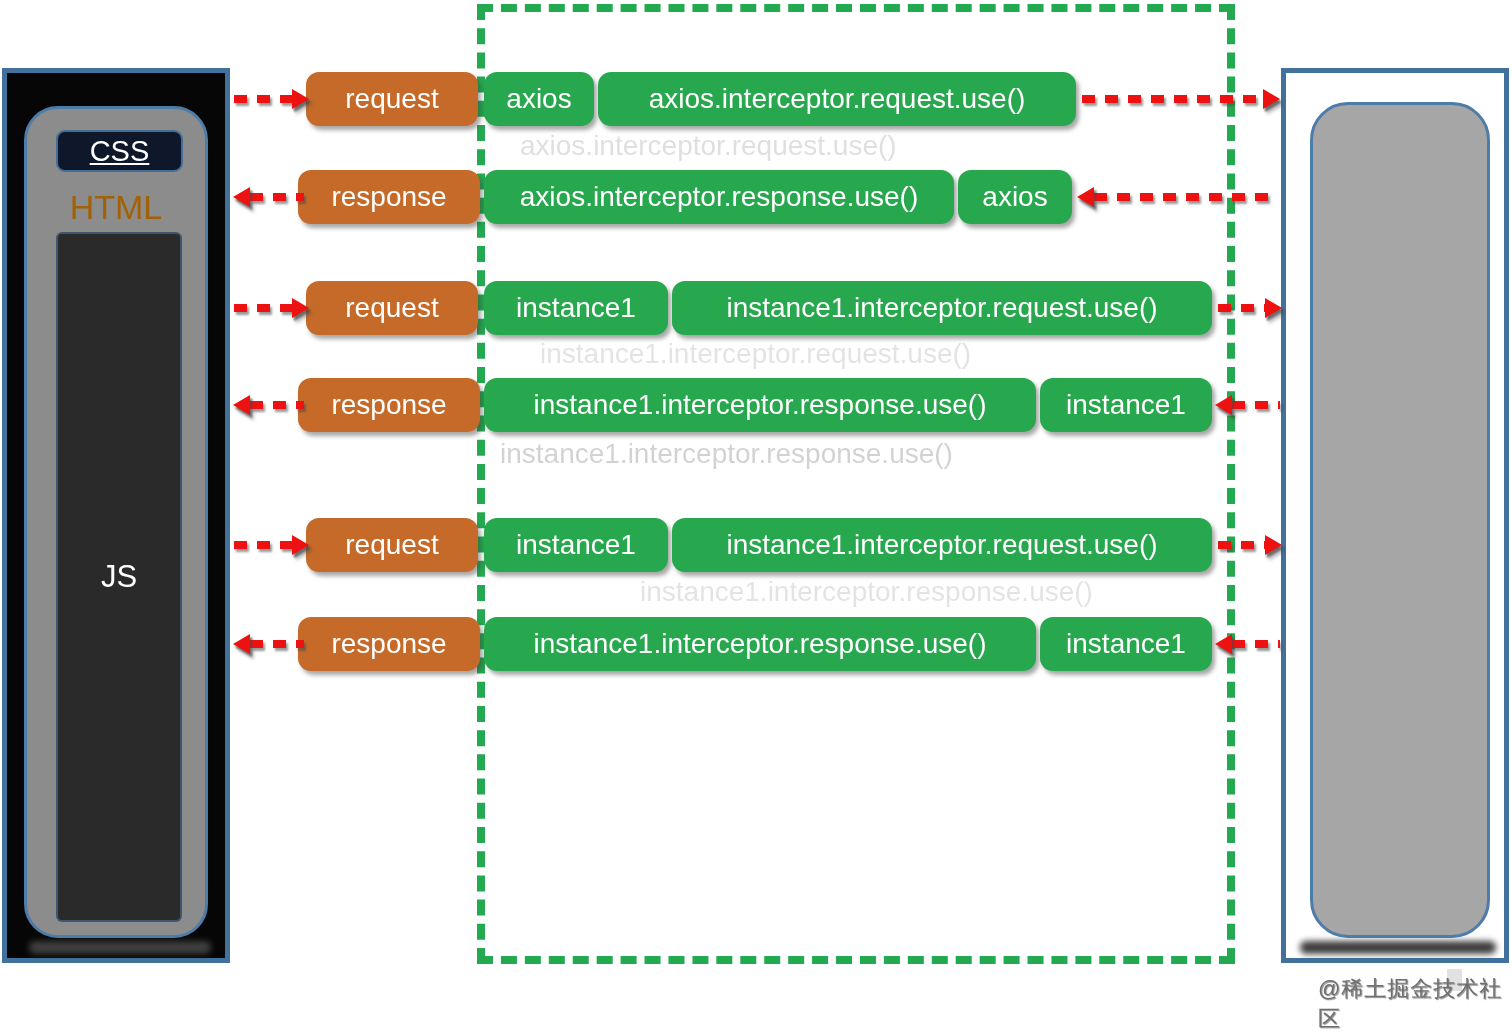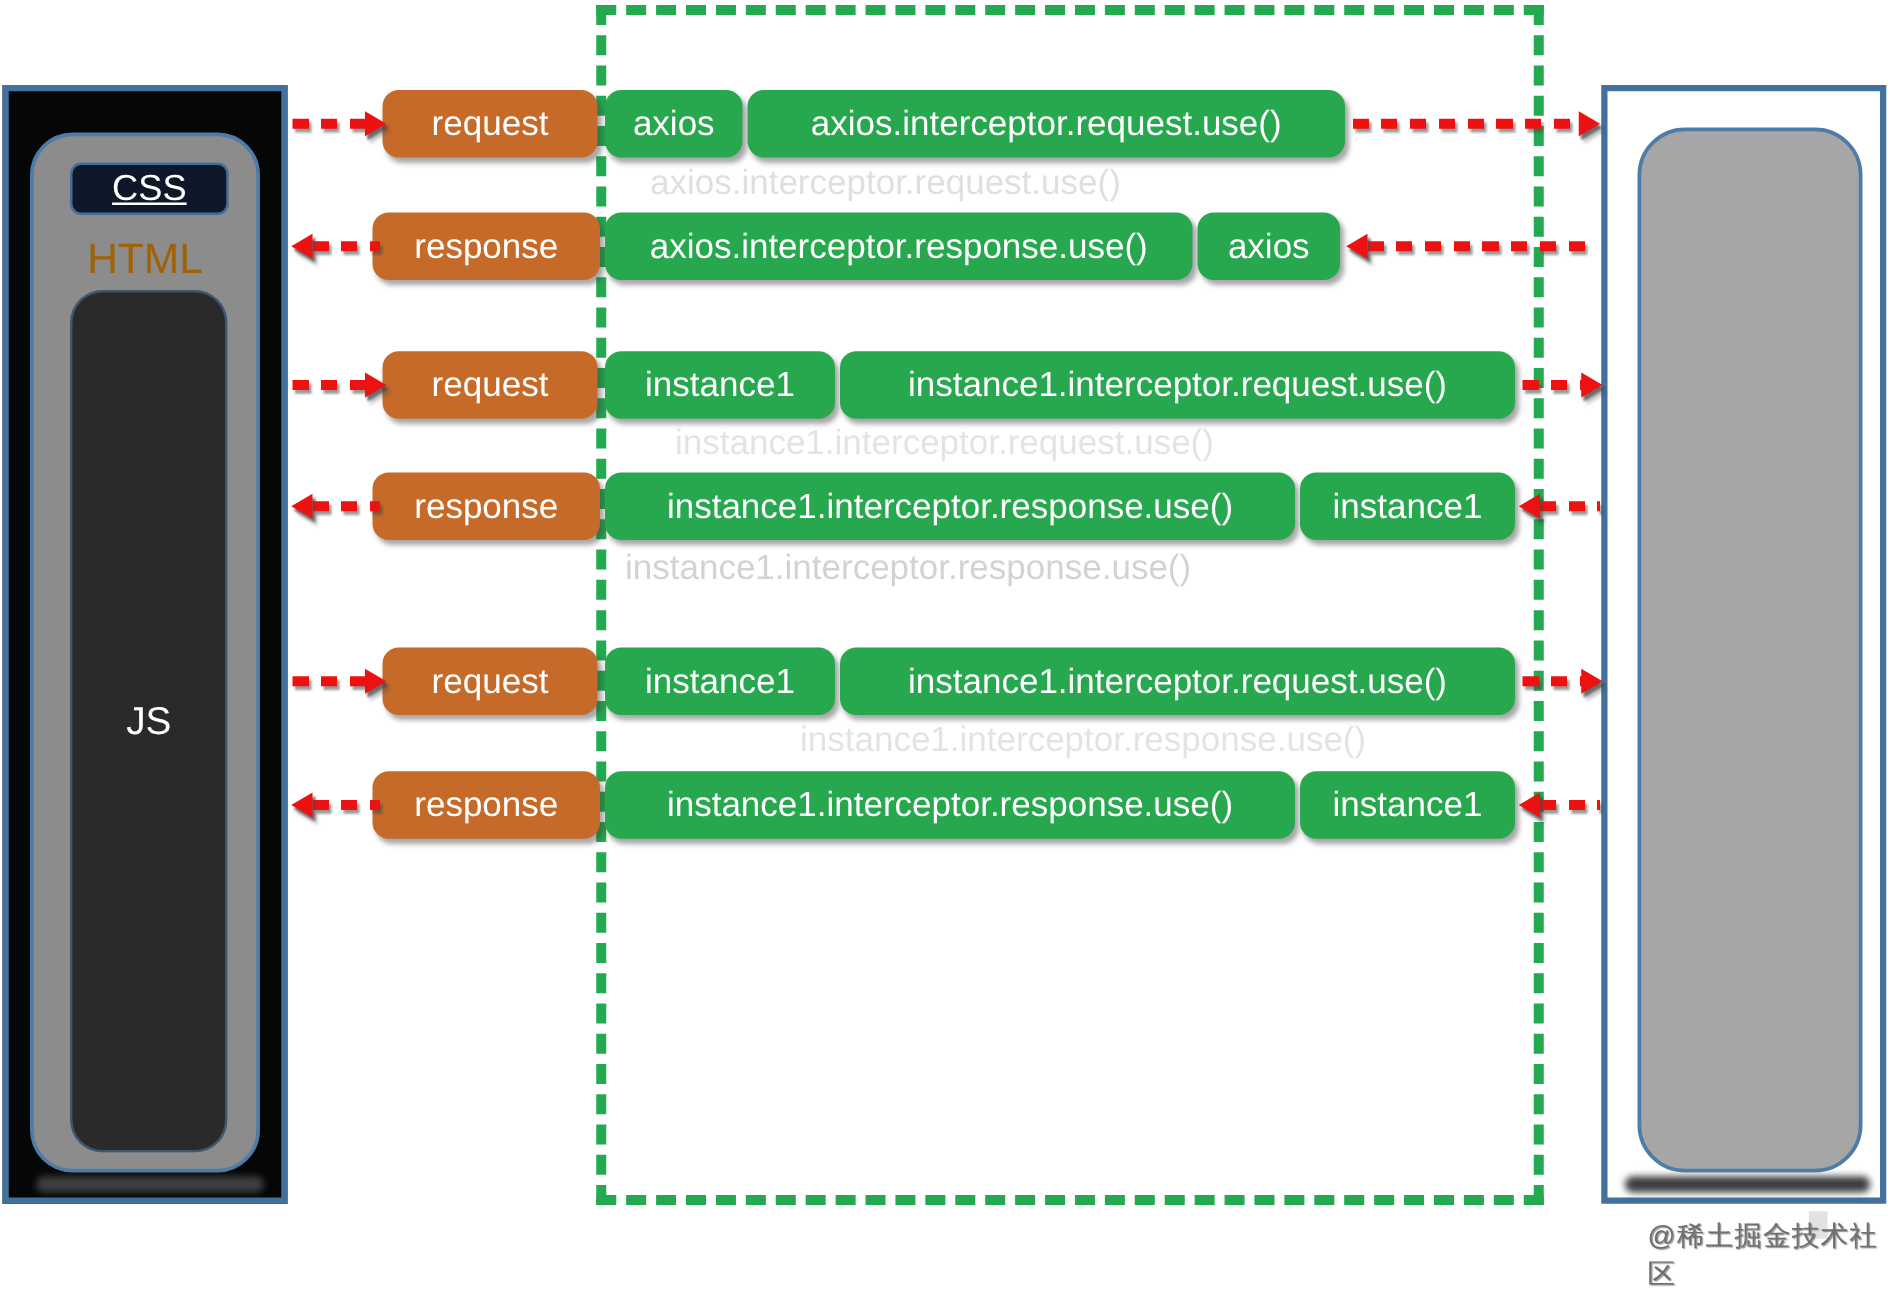--- a/index.html
+++ b/index.html
@@ -10,21 +10,21 @@
   .outer-box{position:absolute;border:5px solid #41719C;box-sizing:border-box;}
   #left-box{left:2px;top:68px;width:228px;height:895px;background:#060606;}
   #left-panel{position:absolute;left:24px;top:106px;width:184px;height:832px;
               background:#8C8C8C;border:3px solid #4E7CA8;border-radius:34px;box-sizing:border-box;}
   #css-badge{position:absolute;left:56px;top:130px;width:127px;height:42px;background:#0f172a;
              border:2px solid rgba(78,124,168,.85);border-radius:9px;box-sizing:border-box;
              color:#fff;font-size:29px;display:flex;align-items:center;justify-content:center;text-decoration:underline;}
   #html-label{position:absolute;left:40px;top:186px;width:152px;height:42px;color:#a16207;
               font-size:34px;display:flex;align-items:center;justify-content:center;}
   #js-box{position:absolute;left:56px;top:232px;width:126px;height:690px;background:#2A2A2A;
-          border:2px solid rgba(78,124,168,.55);border-radius:26px;box-sizing:border-box;
+          border:2px solid rgba(78,124,168,.55);border-radius:6px;box-sizing:border-box;
           color:#fff;font-size:31px;display:flex;align-items:center;justify-content:center;}
   .shadow-band{position:absolute;background:#3f3f3f;filter:blur(3px);border-radius:6px;}
 
   
   #green-zone{position:absolute;left:477px;top:4px;width:758px;height:960px;
               border:8px dashed #23A94F;box-sizing:border-box;}
 
   
   #right-box{left:1281px;top:68px;width:228px;height:895px;background:#ffffff;}
   #right-panel{position:absolute;left:1310px;top:102px;width:180px;height:836px;

